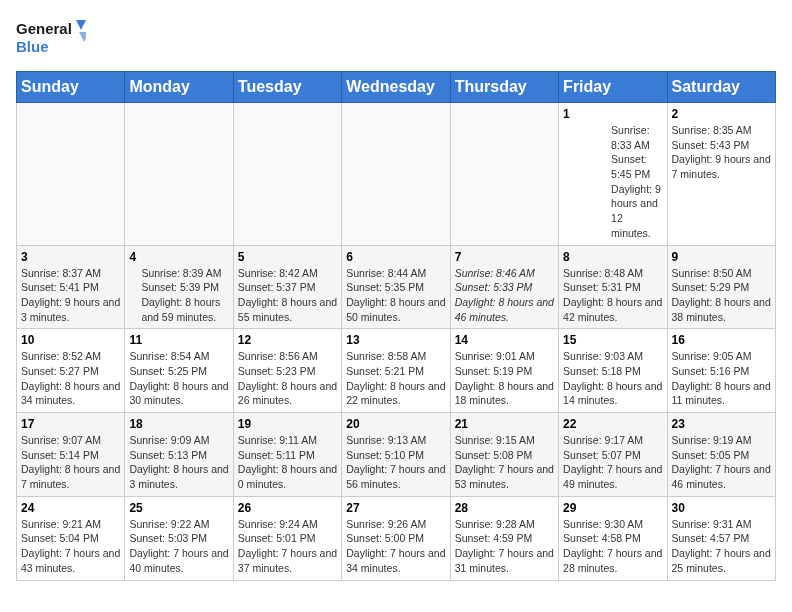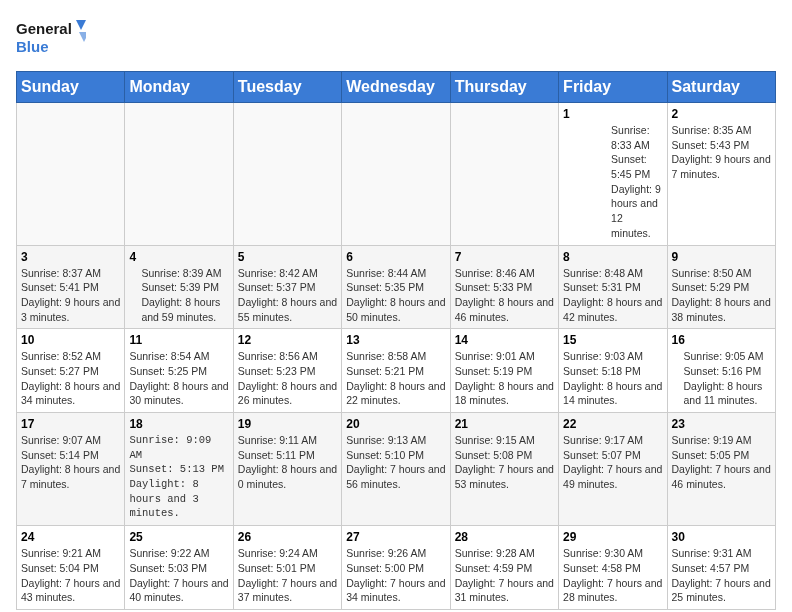--- a/index.html
+++ b/index.html
@@ -142,21 +142,21 @@
 Daylight: 8 hours and 55 minutes.</div>
         </td>
         <td>
           <div class="day-num">6</div>
           <div class="day-info" style="white-space: pre-line;">Sunrise: 8:44 AM
 Sunset: 5:35 PM
 Daylight: 8 hours and 50 minutes.</div>
         </td>
         <td>
           <div class="day-num">7</div>
-          <div class="day-info" style="white-space: pre-line;">Sunrise: 8:46 AM
+          <div class="day-info" style="white-space: pre-line; font-style: italic;">Sunrise: 8:46 AM
 Sunset: 5:33 PM
 Daylight: 8 hours and 46 minutes.</div>
         </td>
         <td>
           <div class="day-num">8</div>
           <div class="day-info" style="white-space: pre-line;">Sunrise: 8:48 AM
 Sunset: 5:31 PM
 Daylight: 8 hours and 42 minutes.</div>
         </td>
         <td>
@@ -198,35 +198,35 @@
 Daylight: 8 hours and 18 minutes.</div>
         </td>
         <td>
           <div class="day-num">15</div>
           <div class="day-info" style="white-space: pre-line;">Sunrise: 9:03 AM
 Sunset: 5:18 PM
 Daylight: 8 hours and 14 minutes.</div>
         </td>
         <td>
           <div class="day-num">16</div>
-          <div class="day-info" style="white-space: pre-line; margin-left: 12px;">Sunrise: 9:05 AM
+          <div class="day-info" style="white-space: pre-line;">Sunrise: 9:05 AM
 Sunset: 5:16 PM
 Daylight: 8 hours and 11 minutes.</div>
         </td>
       </tr>
       <tr>
         <td>
           <div class="day-num">17</div>
           <div class="day-info" style="white-space: pre-line;">Sunrise: 9:07 AM
 Sunset: 5:14 PM
 Daylight: 8 hours and 7 minutes.</div>
         </td>
         <td>
           <div class="day-num">18</div>
-          <div class="day-info" style="white-space: pre-line; font-family: Liberation Mono, monospace;">Sunrise: 9:09 AM
+          <div class="day-info" style="white-space: pre-line;">Sunrise: 9:09 AM
 Sunset: 5:13 PM
 Daylight: 8 hours and 3 minutes.</div>
         </td>
         <td>
           <div class="day-num">19</div>
           <div class="day-info" style="white-space: pre-line;">Sunrise: 9:11 AM
 Sunset: 5:11 PM
 Daylight: 8 hours and 0 minutes.</div>
         </td>
         <td>

